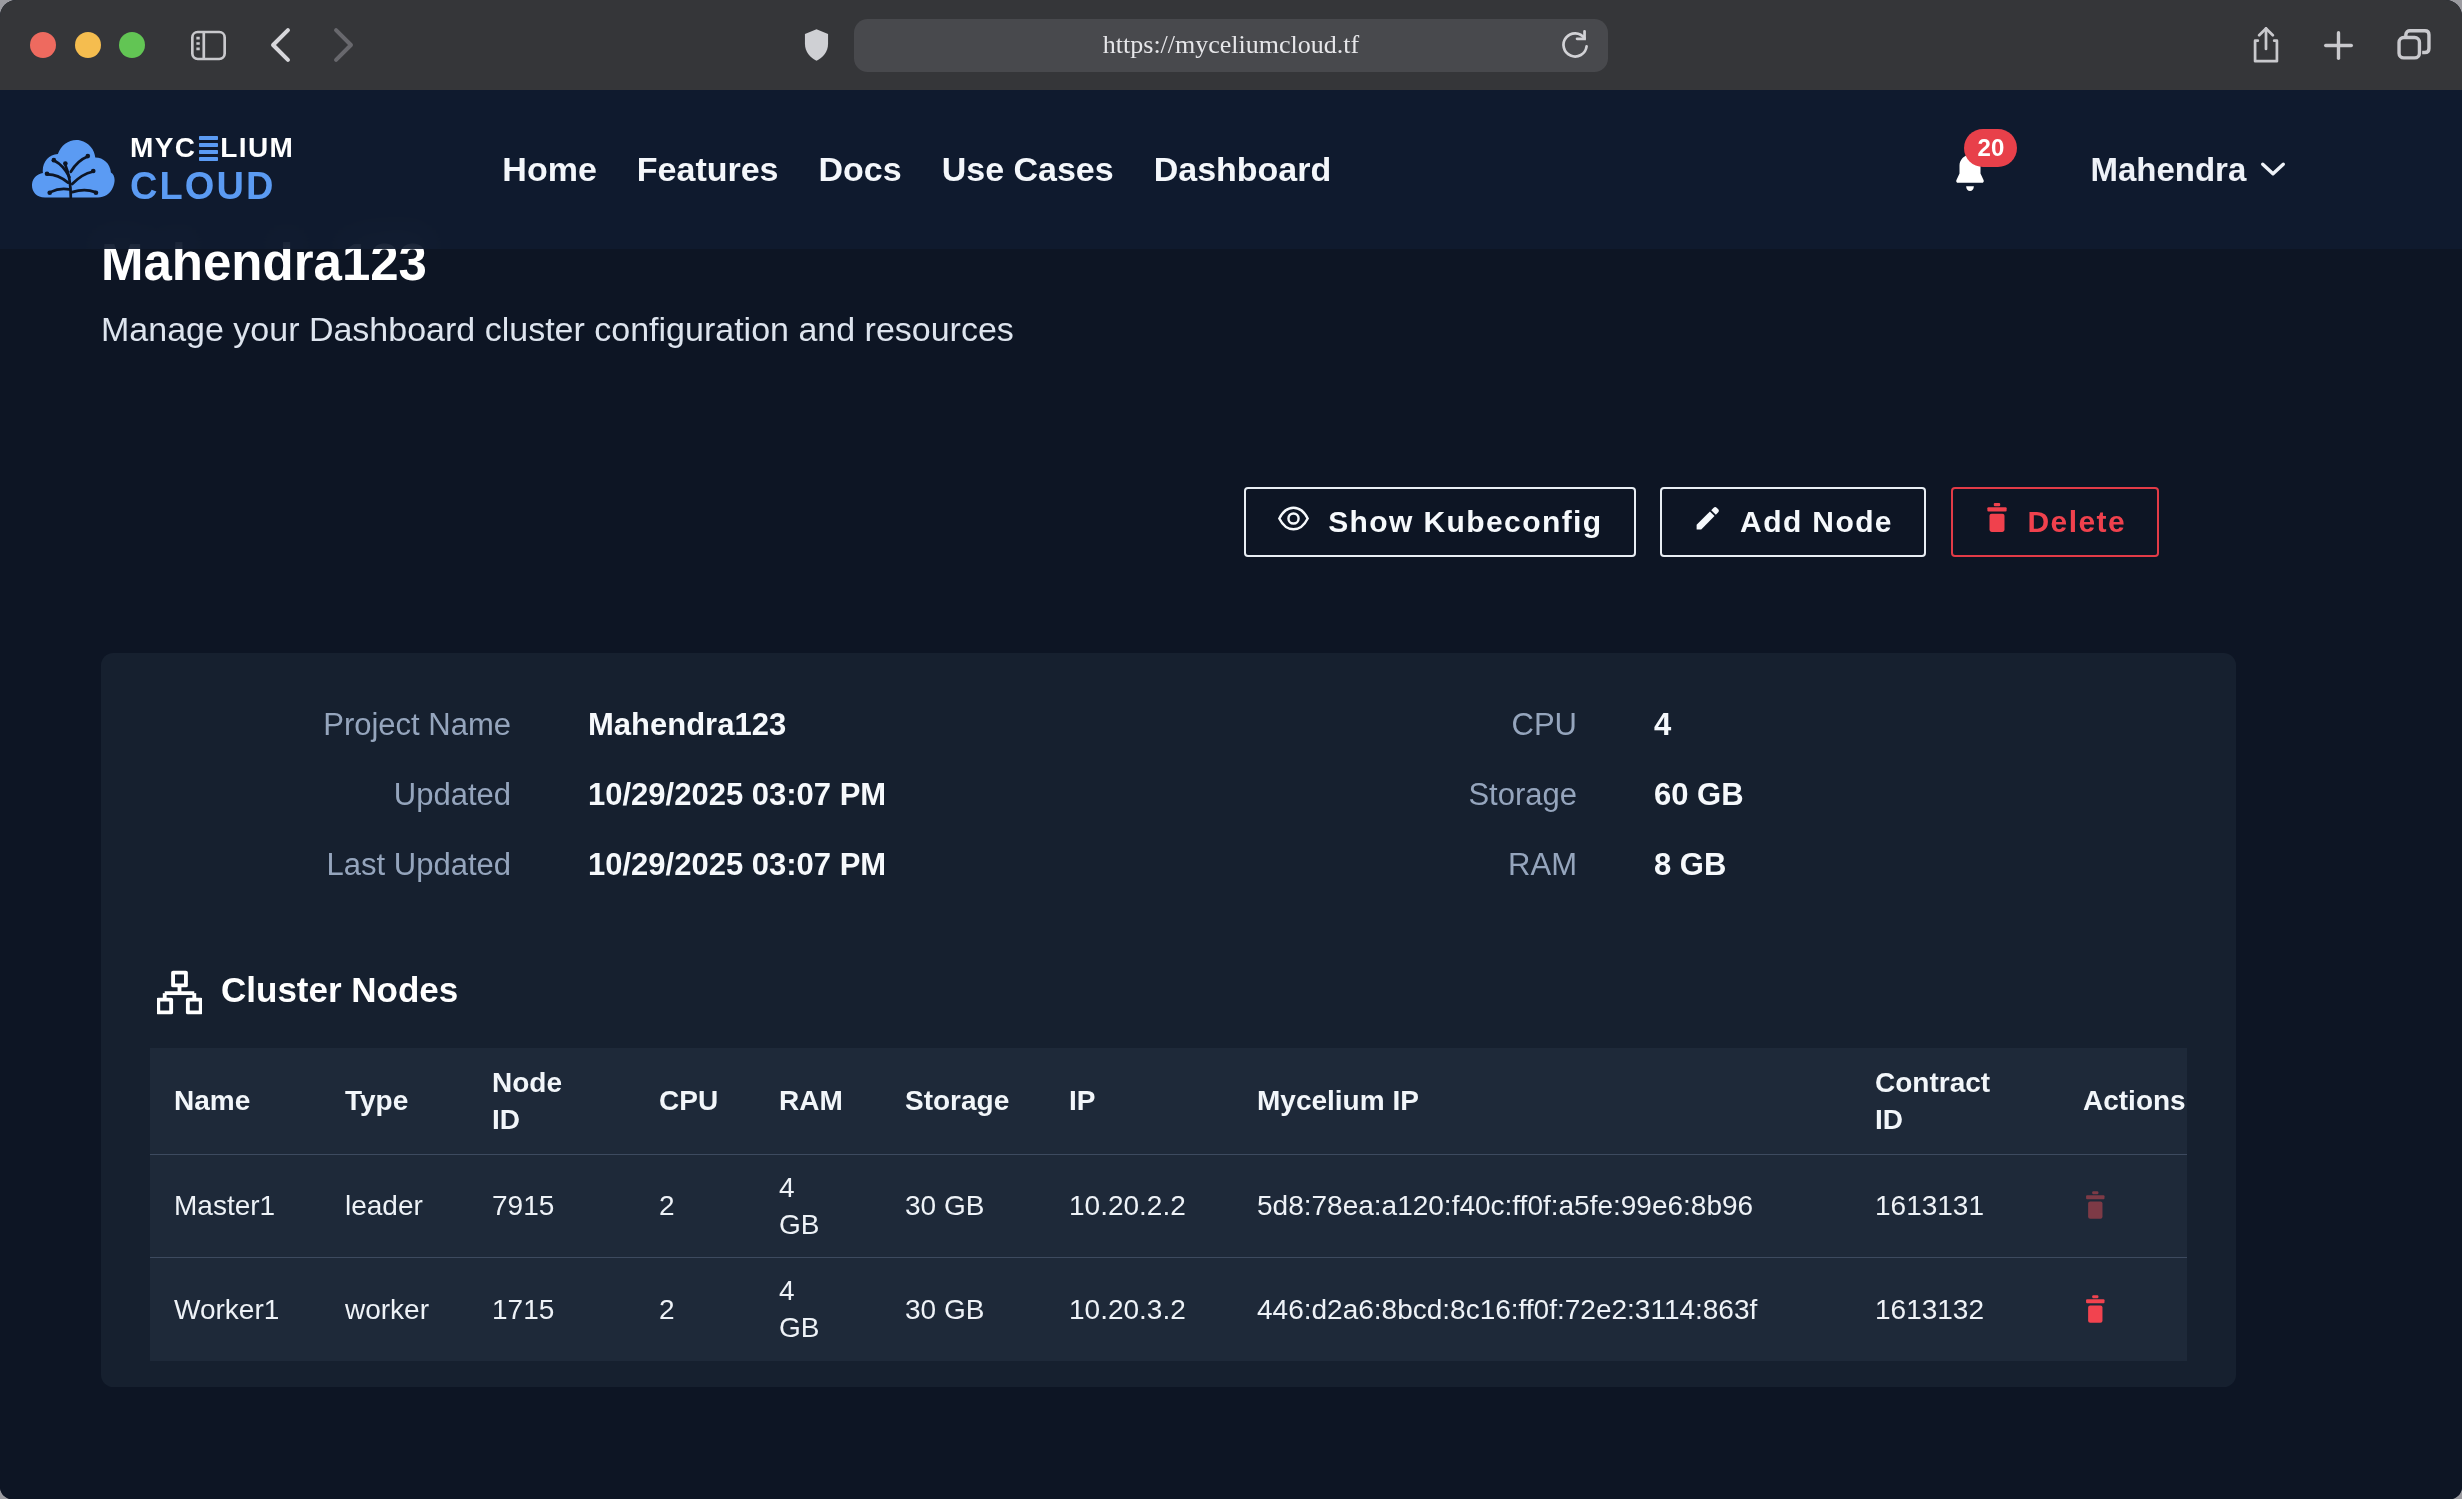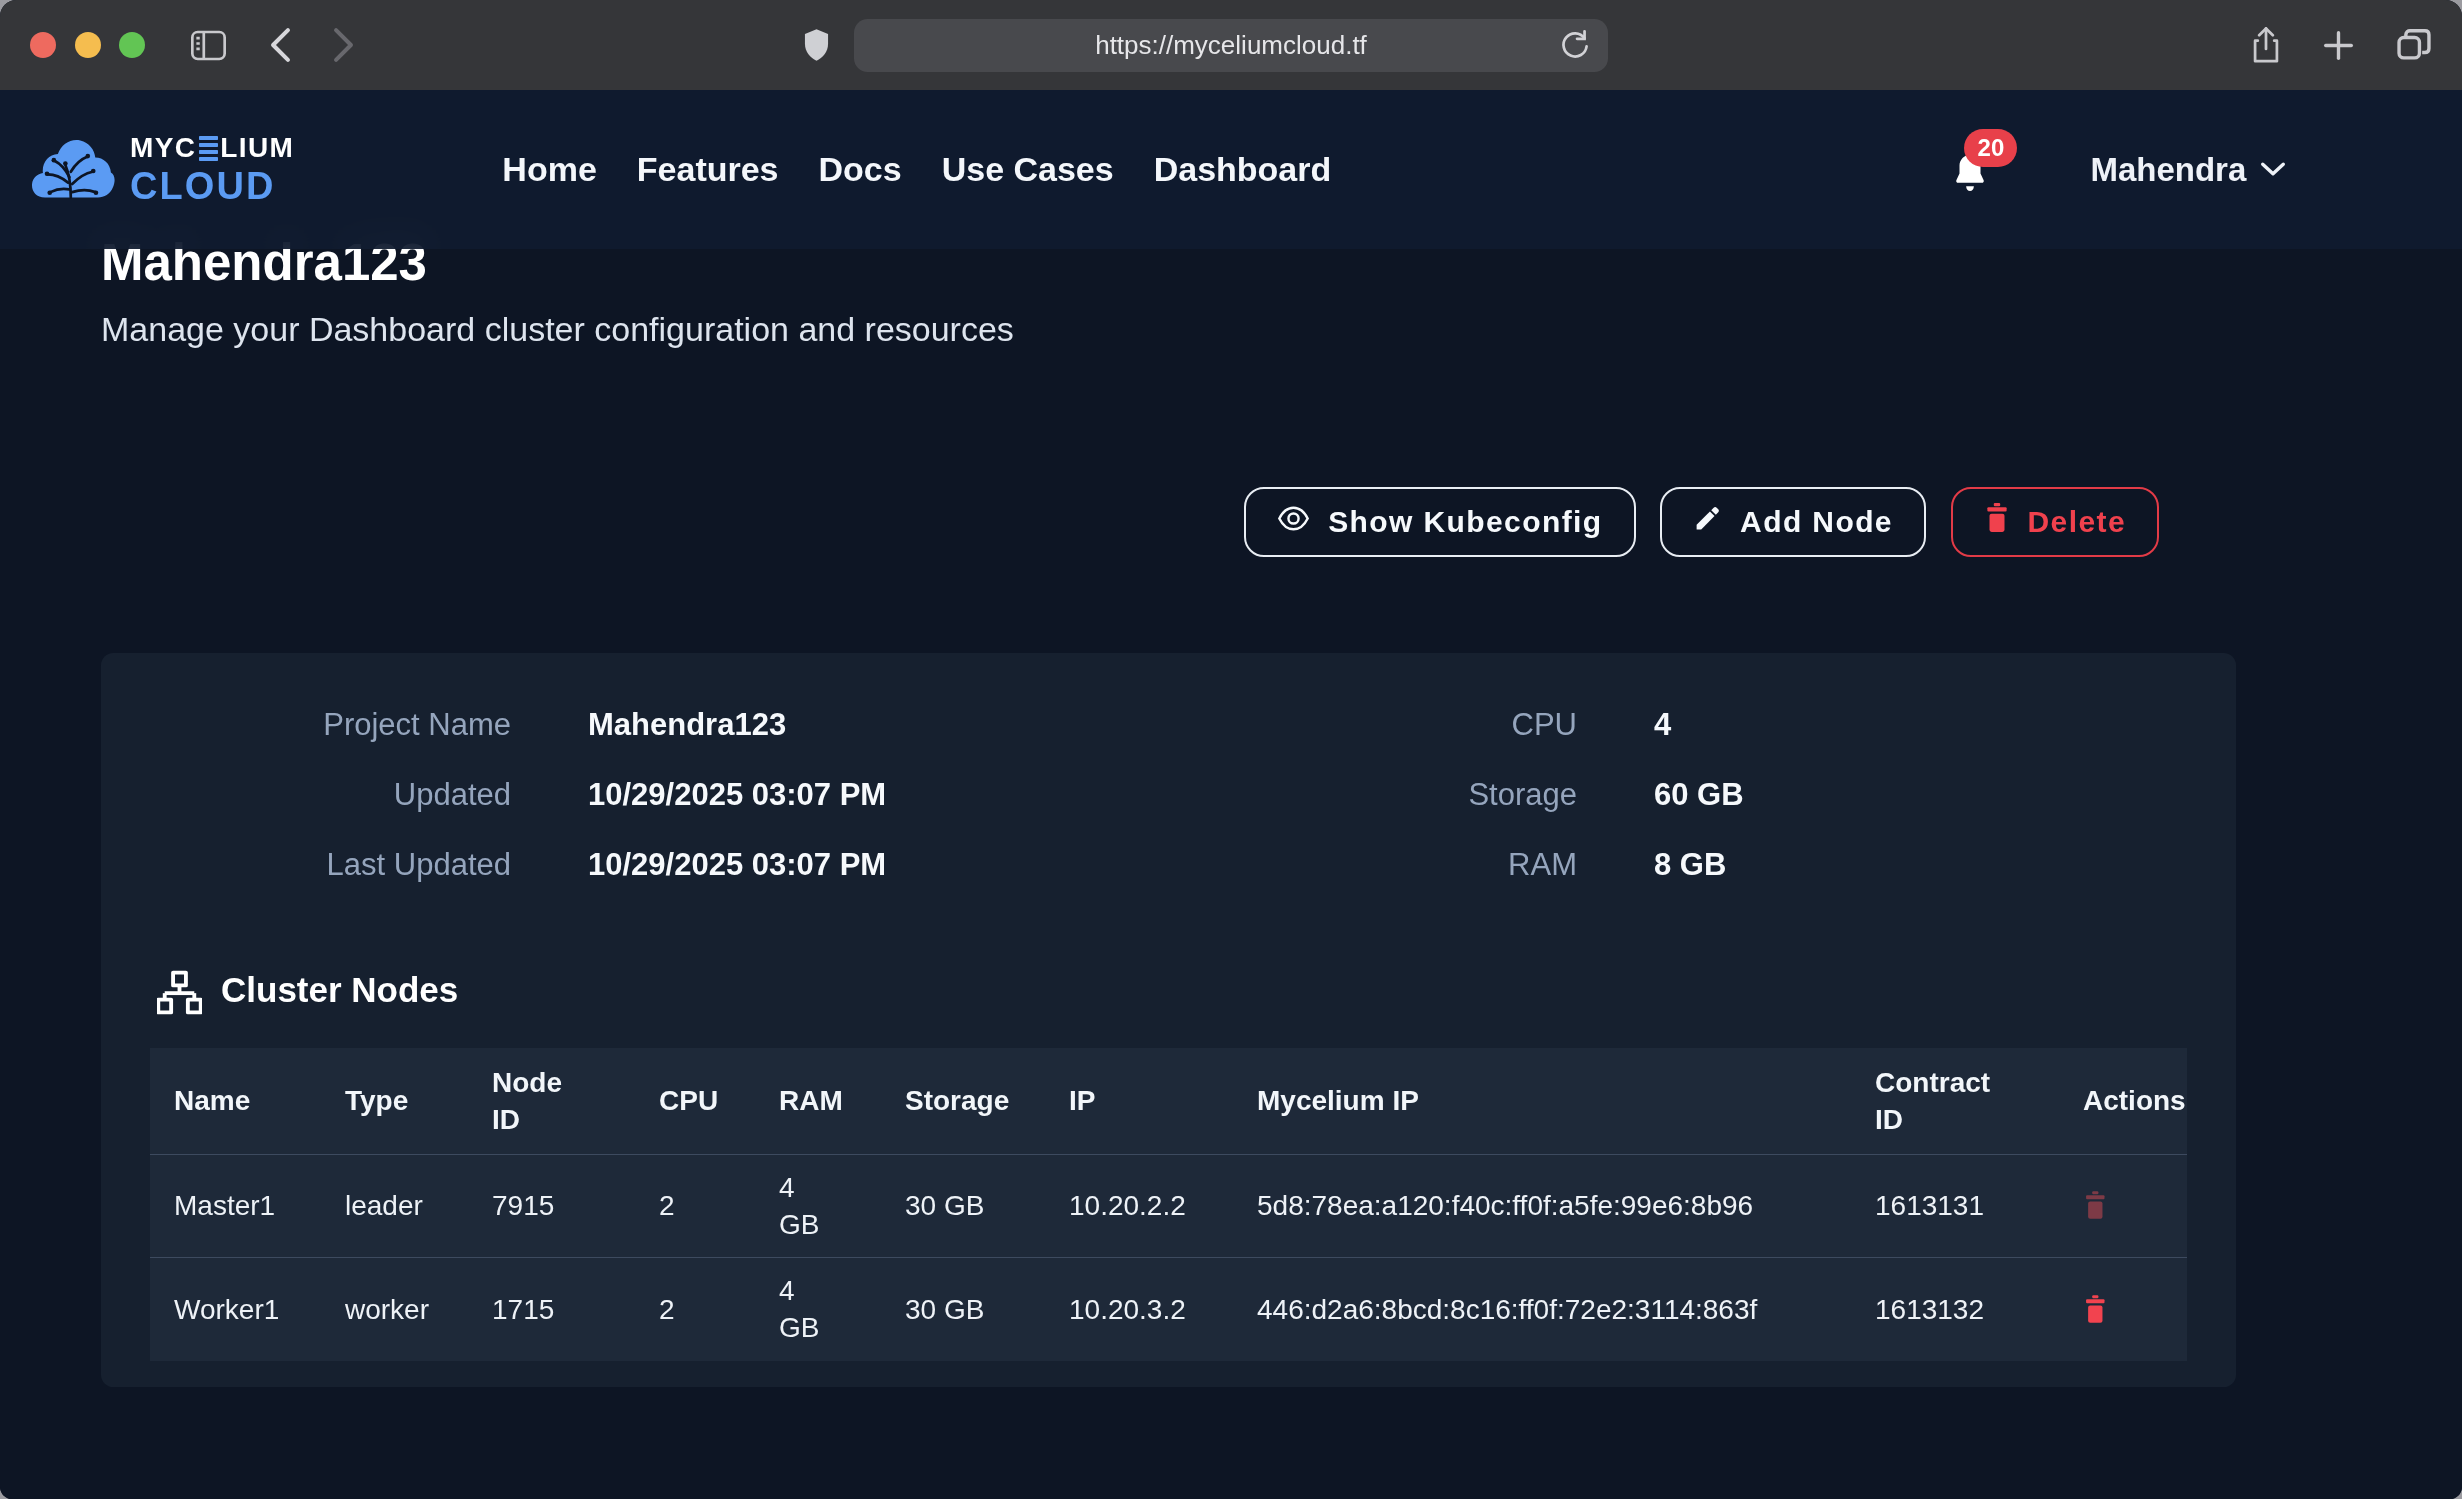--- a/index.html
+++ b/index.html
@@ -10,21 +10,21 @@
   
   .chrome{ height:90px; background:#353639; display:flex; align-items:center; padding:0 30px; position:relative; }
   .lights{ display:flex; gap:18.5px; align-items:center; }
   .light{ width:26px; height:26px; border-radius:50%; }
   .light.red{ background:#ee6a5f; } .light.yellow{ background:#f5bd4f; } .light.green{ background:#62c554; }
   .chrome-ic{ display:flex; align-items:center; justify-content:center; color:#c9c9cd; }
   .ic-sidebar{ margin-left:45px; }
   .ic-back{ margin-left:42px; color:#d7d7db; }
   .ic-fwd{ margin-left:40px; color:#68686d; }
   .url-wrap{ position:absolute; left:50%; transform:translateX(-50%); width:754px; height:53px;
-             background:#48494d; border-radius:13.7px; display:flex; align-items:center; justify-content:center; }
+             background:#48494d; border-radius:13.7px; display:flex; align-items:center; justify-content:center;font-family:Liberation Serif, serif; }
   .url-text{ color:#e6e6e9; font-size:26px; }
   .ic-refresh{ position:absolute; right:18px; top:50%; transform:translateY(-50%); color:#d2d2d6;}
   .ic-shield{ position:absolute; left:calc(50% - 429px); top:50%; transform:translateY(-50%); color:#cfd0d4; }
   .chrome-right{ margin-left:auto; display:flex; gap:42px; align-items:center; color:#bdbdc2; }
 
   
   .app{ position:relative; height:1409px; background:#0d1524; overflow:hidden; }
 
   .site-header{ position:absolute; top:0; left:0; right:0; height:159px; z-index:10;
         display:flex; align-items:center; padding:0 176px 0 30px;
@@ -42,21 +42,21 @@
           border-radius:20.5px; color:#fff; font-size:24px; font-weight:700; display:flex; align-items:center; justify-content:center; }
   .user{ display:flex; align-items:center; gap:13.7px; margin-left:96px; cursor:pointer; }
   .user-name{ color:#eef2f8; font-size:33px; font-weight:700; }
 
   
   .page{ position:absolute; top:159px; left:0; right:0; z-index:1; }
   .page-title{ margin:-19px 0 0 101px; font-size:51px; line-height:65px; font-weight:700; color:#ffffff; }
   .page-sub{ margin:13.7px 0 0 101px; font-size:34px; line-height:41px; color:#dde4ee; }
   .actions{ display:flex; justify-content:flex-end; gap:24.6px; margin-top:137px; padding-right:303px; }
   .btn{ height:70px; display:flex; align-items:center; gap:18px; padding:0 31px; background:transparent;
-        border:2.1px solid #e8edf3; border-radius:20px; color:#f6f9fc; font-size:30px; font-weight:700;
+        border:2.1px solid #e8edf3; border-radius:4px; color:#f6f9fc; font-size:30px; font-weight:700;
         letter-spacing:1.4px; font-family:"Liberation Sans", sans-serif; cursor:pointer; }
   .btn.danger{ border-color:#e23b47; color:#f0414d; }
 
   .panel{ margin:96px 226px 0 101px; background:#16202f; border-radius:12.3px; padding:51px 0 26px 0; }
   .info-grid{ display:grid; grid-template-columns:410px 656px 410px auto; row-gap:29px; }
   .info-label{ text-align:right; color:#95a5bd; font-size:31px; line-height:41px; }
   .info-value{ padding-left:77px; color:#f6f9fc; font-size:31px; line-height:41px; font-weight:700; }
 
   .cluster-head{ display:flex; align-items:flex-start; gap:19px; margin:85px 0 0 56px; color:#fff; }
   .cluster-title{ font-size:35px; font-weight:700; color:#fff; }

